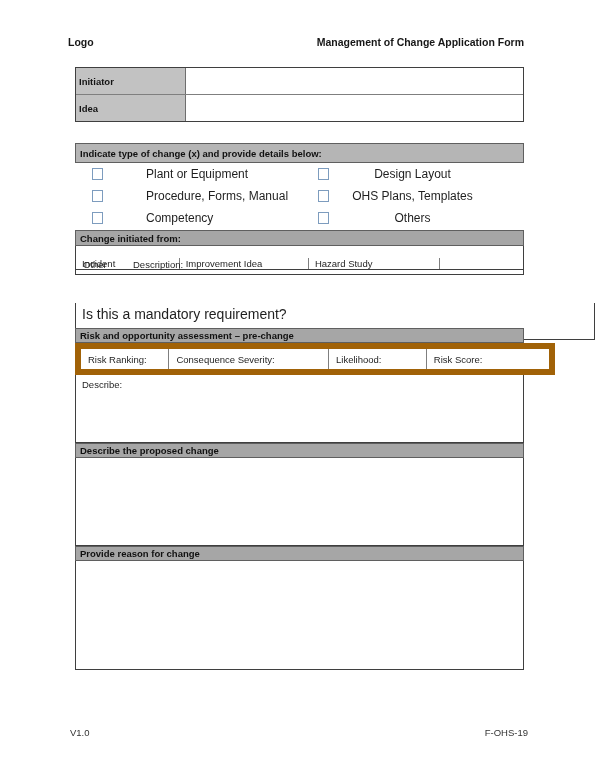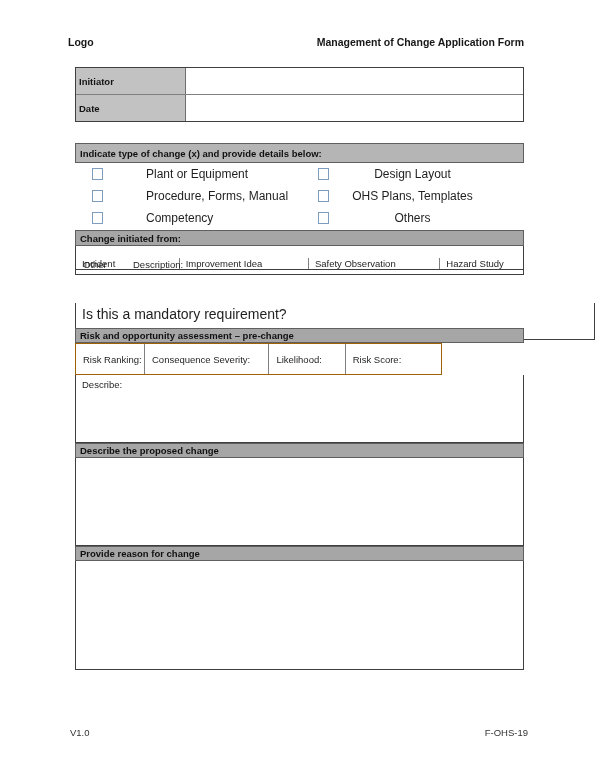--- a/index.html
+++ b/index.html
@@ -85,22 +85,22 @@
 
   .questions {
     position: absolute; left: 75px; top: 291px; width: 520px; height: 37px;
     border: 1px solid #3f3f3f; border-top: none; box-sizing: border-box;
     padding: 2px 0 0 6px; font-size: 14px; margin-top: 12px;
   }
   .questions .q { height: 17px; display: flex; align-items: center; }
 
   
   .risk-row {
-    position: absolute; left: 75px; top: 343px; width: 367px; height: 32px;
-    display: flex; border: 1px solid #a16207; box-sizing: border-box;
+    position: absolute; left: 75px; top: 343px; width: 480px; height: 32px;
+    display: flex; border: 6px solid #a16207; box-sizing: border-box;
   }
   .risk-row .cell {
     box-sizing: border-box; border-right: 1px solid #7f7f7f;
     display: flex; align-items: center; padding-left: 7px; font-size: 9.5px;
   }
   .risk-row .cell:nth-child(1) { width: 18.9%; }
   .risk-row .cell:nth-child(2) { width: 34.1%; }
   .risk-row .cell:nth-child(3) { width: 20.9%; }
   .risk-row .cell:nth-child(4) { width: 26.1%; border-right: none; }
 
@@ -134,21 +134,21 @@
     <span>Logo</span>
     <span>Management of Change Application Form</span>
   </div>
 
   <div class="init-table">
     <div class="init-row">
       <div class="init-label">Initiator</div>
       <div class="init-value"></div>
     </div>
     <div class="init-row">
-      <div class="init-label">Date</div>
+      <div class="init-label">Idea</div>
       <div class="init-value"></div>
     </div>
   </div>
 
   <div class="band band-indicate">Indicate type of change (x) and provide details below:</div>
 
   <div class="cb-area">
     <div class="cb-row">
       <span class="cb pos-left"></span>
       <span class="cb-label pos-left">Plant or Equipment</span>
@@ -167,21 +167,20 @@
       <span class="cb pos-right"></span>
       <span class="cb-label pos-right">Others</span>
     </div>
   </div>
 
   <div class="band band-change">Change initiated from:</div>
 
   <div class="sources-row">
     <div class="cell">Incident</div>
     <div class="cell">Improvement Idea</div>
-    <div class="cell">Safety Observation</div>
     <div class="cell">Hazard Study</div>
   </div>
 
   <div class="other-row">
     <span class="lbl lbl-other">Other</span>
     <span class="lbl lbl-desc">Description:</span>
   </div>
 
   <div class="questions">
     <div class="q">Is this a mandatory requirement?</div>

